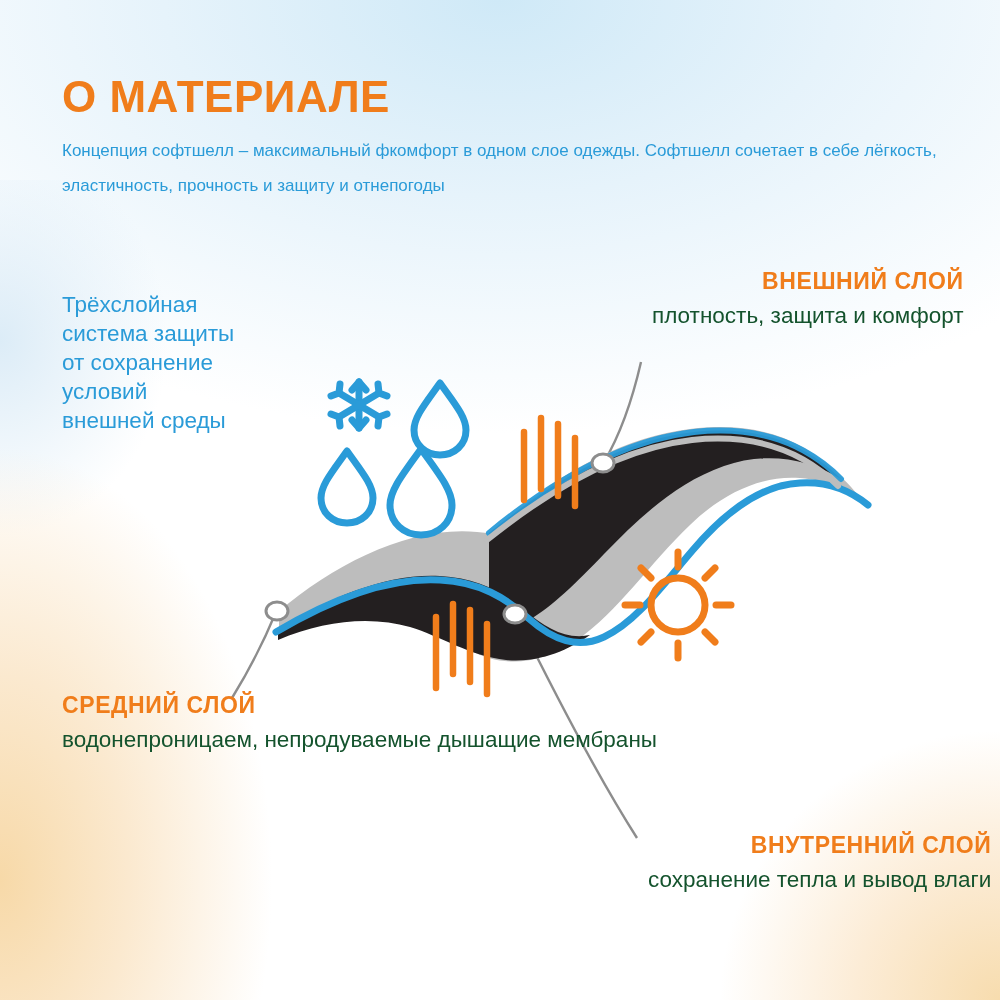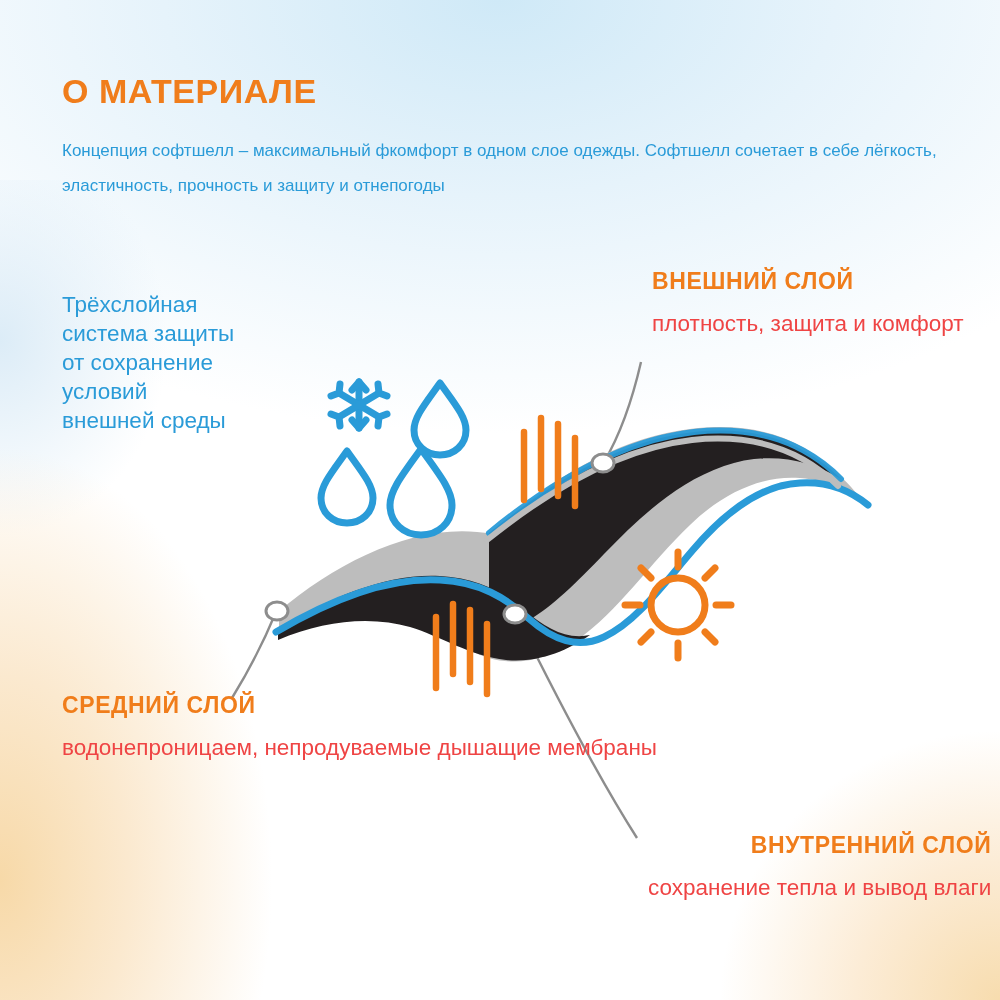--- a/index.html
+++ b/index.html
@@ -48,21 +48,21 @@
     left: 0; top: 180px;
     width: 300px; height: 400px;
     background: radial-gradient(80% 70% at 0% 40%, #dcecf7 0%, rgba(255,255,255,0) 70%);
   }
 
   
   .heading {
     position: absolute;
     left: 62px;
     top: 72px;
-    font-size: 34px;
+    font-size: 44px;
     font-weight: bold;
     letter-spacing: 0.5px;
     color: #f07d1b;
   }
   .intro {
     position: absolute;
     left: 62px;
     top: 133px;
     width: 880px;
     font-size: 17px;
@@ -82,27 +82,27 @@
 
   .callout { position: absolute; }
   .callout .c-title {
     font-size: 23px;
     font-weight: bold;
     letter-spacing: 0.6px;
     color: #f07d1b;
     white-space: nowrap;
   }
   .callout .c-body {
-    margin-top: 14px;
+    margin-top: 6px;
     font-size: 22.5px;
     line-height: 30px;
-    color: #ef4444;
-  }
-
-  #callout-outer { left: 652px; top: 268px; }
+    color: #14532d;
+  }
+
+  #callout-outer { left: 652px; top: 268px; text-align: right; }
   #callout-middle { left: 62px; top: 692px; }
   #callout-inner  { left: 648px; top: 832px; text-align: right; }
   #callout-inner .c-body { text-align: left; }
 
   
   #art {
     position: absolute;
     left: 0; top: 0;
     width: 1000px; height: 1000px;
   }

